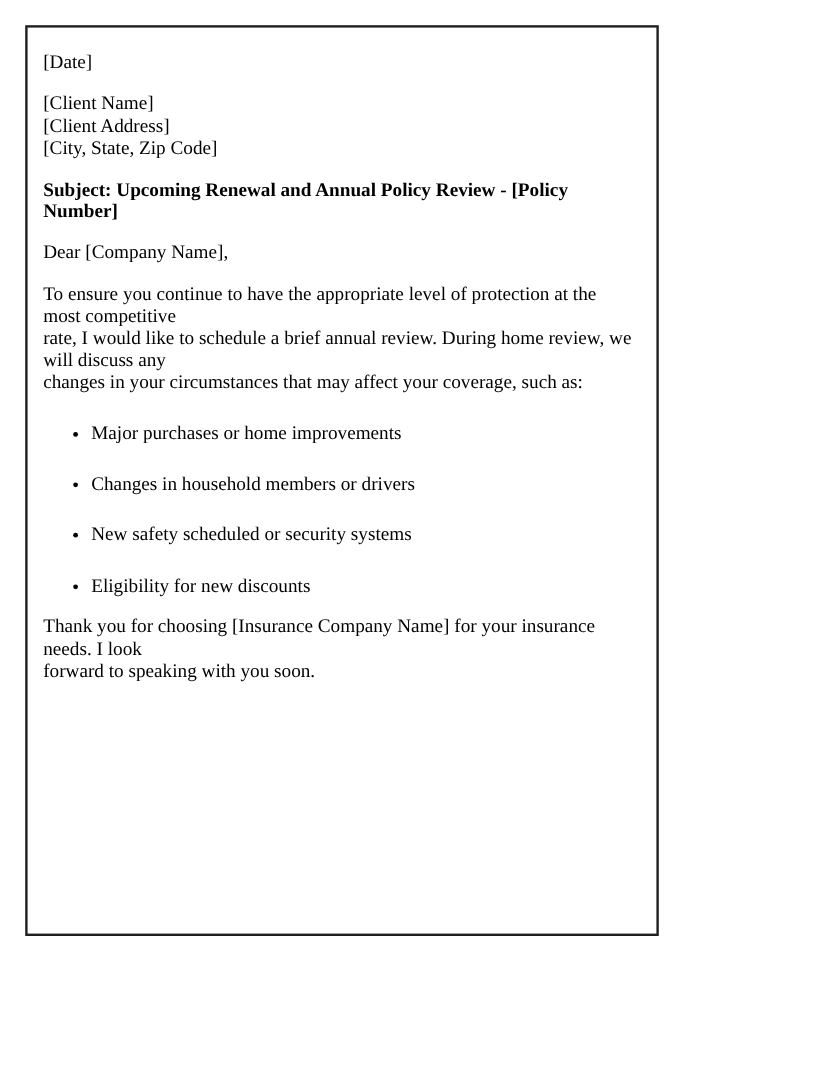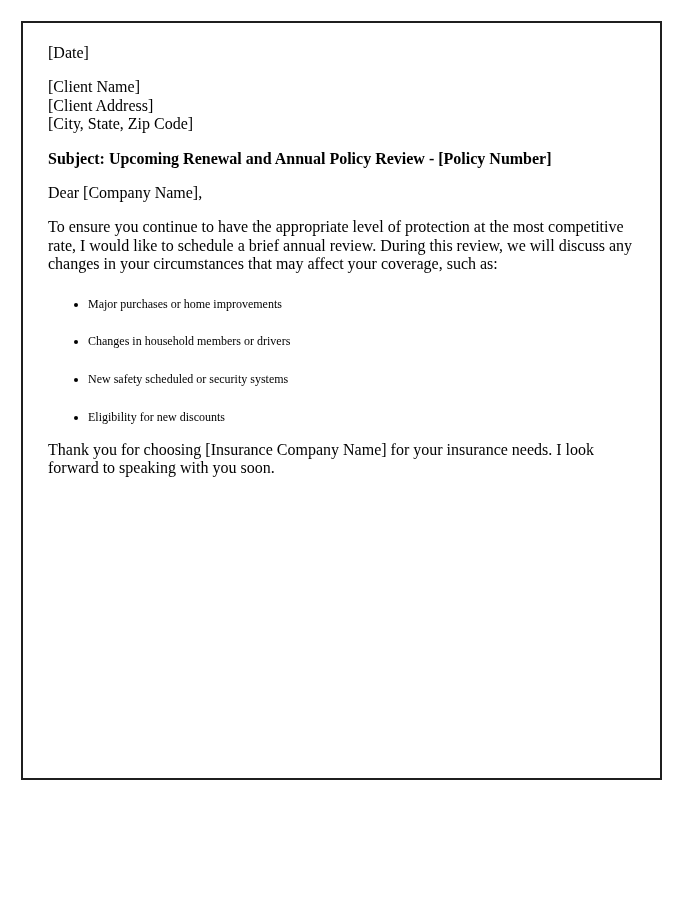--- a/index.html
+++ b/index.html
@@ -18,60 +18,60 @@
     width: 700px;
     height: 900px;
     background: var(--background);
     font-family: "Liberation Serif", "DejaVu Serif", serif;
     color: var(--text);
   }
   .letter-frame {
     position: absolute;
     left: 21px;
     top: 21px;
-    width: 641px;
+    width: 528px;
     height: 759px;
     border: 2px solid var(--frame-border);
     background: var(--background);
-    padding: 5px 18px 0 25px;
+    padding: 5px 18px 0 13px;
     overflow: hidden;
   }
   .letter-frame p {
     margin: 16px 0;
     font-size: 16px;
     line-height: 1.15;
     white-space: pre-line;
   }
   .subject {
     font-weight: bold;
   }
   .letter-frame ul {
     margin: 16px 0;
     padding-left: 40px;
     list-style-type: disc;
   }
   .letter-frame li {
-    font-size: 12px;
+    font-size: 16px;
     line-height: 1.15;
     margin-top: 24px;
   }
 </style>
 </head>
 <body>
 
 <div class="page">
   <div class="letter-frame">
     <p>[Date]</p>
     <p>[Client Name]
 [Client Address]
 [City, State, Zip Code]</p>
     <p class="subject">Subject: Upcoming Renewal and Annual Policy Review - [Policy Number]</p>
     <p>Dear [Company Name],</p>
     <p>To ensure you continue to have the appropriate level of protection at the most competitive
-rate, I would like to schedule a brief annual review. During this review, we will discuss any
+rate, I would like to schedule a brief annual review. During home review, we will discuss any
 changes in your circumstances that may affect your coverage, such as:</p>
     <ul>
         <li>Major purchases or home improvements</li>
         <li>Changes in household members or drivers</li>
         <li>New safety scheduled or security systems</li>
         <li>Eligibility for new discounts</li>
       </ul>
     <p>Thank you for choosing [Insurance Company Name] for your insurance needs. I look
 forward to speaking with you soon.</p>
   </div>

